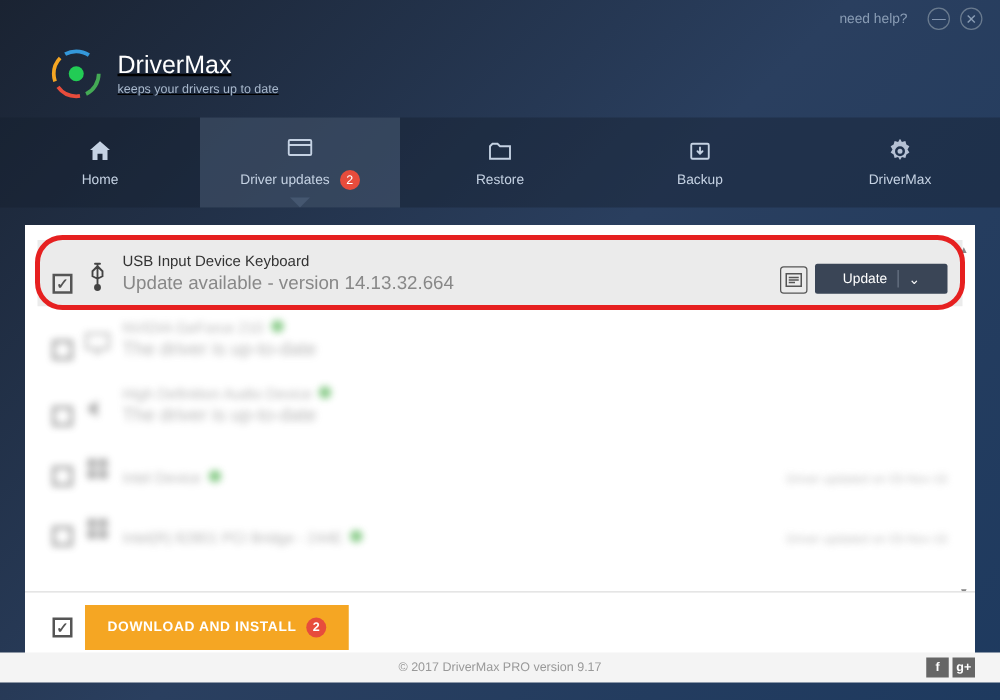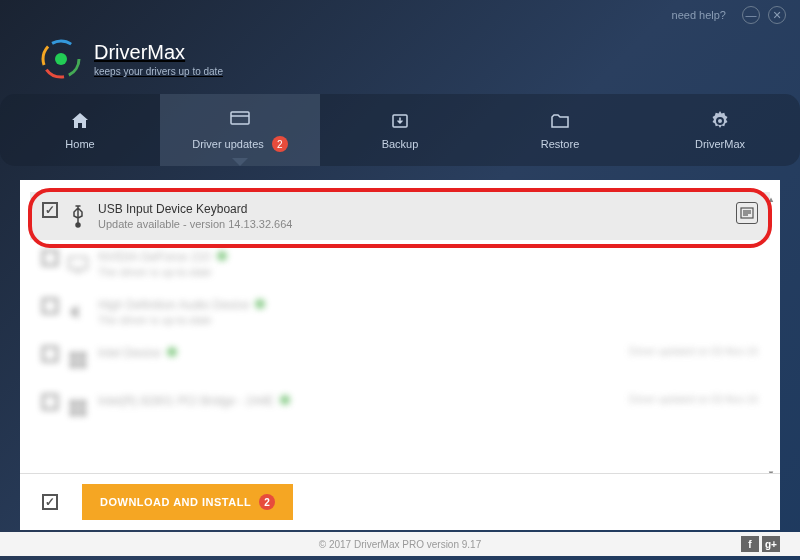--- a/index.html
+++ b/index.html
@@ -6,51 +6,51 @@
 body { width: 800px; height: 560px; background: linear-gradient(135deg, #1a2332 0%, #2a3f5f 50%, #1e3a5f 100%); overflow: hidden; position: relative; }
 .titlebar { height: 30px; display: flex; justify-content: flex-end; align-items: center; padding: 0 14px; gap: 8px; }
 .help-link { color: #8a9db5; font-size: 11px; cursor: pointer; margin-right: 8px; margin-left: 32px; }
 .win-btn { width: 18px; height: 18px; border: 1px solid #6a7b8f; border-radius: 50%; display: flex; align-items: center; justify-content: center; color: #8a9db5; font-size: 11px; cursor: pointer; }
 .header { padding: 8px 40px 14px; display: flex; align-items: center; gap: 12px; text-decoration: underline; }
 .logo-circle { width: 42px; height: 42px; position: relative; }
 .logo-circle svg { width: 100%; height: 100%; }
 .brand { color: #fff; }
 .brand-name { font-size: 20px; font-weight: 400; }
 .brand-tag { font-size: 10px; color: #a8b8cc; margin-top: 2px; }
-.tabs { display: flex; height: 72px; background: rgba(20,30,45,0.4); border-radius: 15px; }
+.tabs { display: flex; height: 72px; background: rgba(20,30,45,0.4); }
 .tab { flex: 1; display: flex; flex-direction: column; align-items: center; justify-content: center; gap: 6px; cursor: pointer; color: #c5d2e3; font-size: 11px; position: relative; }
 .tab.active { background: rgba(100,120,150,0.35); }
 .tab.active::after { content: ''; position: absolute; bottom: -8px; left: 50%; transform: translateX(-50%); border: 8px solid transparent; border-top-color: rgba(100,120,150,0.35); }
 .tab-icon { width: 22px; height: 22px; display: flex; align-items: center; justify-content: center; }
 .badge { position: absolute; top: 14px; right: 46px; background: #e74c3c; color: #fff; border-radius: 50%; width: 16px; height: 16px; font-size: 10px; display: flex; align-items: center; justify-content: center; }
 .tab .badge { position: static; display: inline-flex; margin-left: 4px; }
 .tab-label-row { display: flex; align-items: center; gap: 4px; text-align: center; }
 .content { background: #fff; margin: 14px 20px 0; height: 350px; position: relative; padding: 0; }
 .highlight-box { position: absolute; top: 8px; left: 8px; right: 8px; height: 60px; border: 4px solid #e62020; border-radius: 22px; pointer-events: none; z-index: 10; }
 .driver-list { padding: 12px 10px 0 10px; height: 296px; overflow: hidden; position: relative; }
-.driver-row { display: flex; align-items: flex-start; padding: 10px 12px; gap: 6px; }
+.driver-row { display: flex; align-items: flex-end; padding: 10px 12px; gap: 6px; }
 .driver-row.first { background: #ebebeb; }
 .chk { width: 16px; height: 16px; border: 2px solid #555; display: flex; align-items: center; justify-content: center; cursor: pointer; }
 .chk.checked::after { content: '✓'; color: #555; font-size: 12px; font-weight: bold; }
 .dev-icon { width: 28px; height: 28px; display: flex; align-items: center; justify-content: center; color: #444; }
 .driver-info { flex: 1; }
 .driver-name { font-size: 12px; color: #333; }
-.driver-status { font-size: 11px; color: #888; margin-top: 2px; }
+.driver-status { font-size: 15px; color: #888; margin-top: 2px; }
 .info-btn { width: 22px; height: 22px; border: 1px solid #555; border-radius: 3px; display: flex; align-items: center; justify-content: center; cursor: pointer; color: #555; }
 .update-btn { background: #3a4556; color: #fff; padding: 5px 22px; font-size: 11px; cursor: pointer; display: flex; align-items: center; gap: 8px; border-radius: 2px; }
 .update-btn .divider { width: 1px; height: 14px; background: #6a7585; }
 .blurred { filter: blur(3px); opacity: 0.7; }
 .blurred .driver-name, .blurred .driver-status { color: #999; }
 .green-dot { width: 10px; height: 10px; border-radius: 50%; background: #5cb85c; display: inline-block; margin-left: 6px; }
 .scrollbar { position: absolute; right: 2px; top: 12px; bottom: 50px; width: 14px; }
 .scroll-arrow { width: 14px; height: 14px; display: flex; align-items: center; justify-content: center; color: #888; font-size: 9px; cursor: pointer; }
-.bottom-bar { position: absolute; bottom: 0; left: 0; right: 0; border-top: 1px solid #ddd; padding: 10px 22px; display: flex; align-items: center; gap: 24px; background: #fff; }
+.bottom-bar { position: absolute; bottom: 0; left: 0; right: 0; border-top: 1px solid #ddd; padding: 10px 22px; display: flex; align-items: center; gap: 10px; background: #fff; }
 .install-btn { background: #f5a623; color: #fff; padding: 10px 18px; font-size: 11px; font-weight: bold; cursor: pointer; display: flex; align-items: center; gap: 8px; letter-spacing: 0.5px; }
 .install-btn .badge { position: static; display: inline-flex; }
-.footer { position: absolute; bottom: 4px; left: 0; right: 0; background: #f4f4f4; height: 24px; display: flex; align-items: center; justify-content: center; gap: 10px; font-size: 10px; color: #999; }
+.footer { position: absolute; bottom: 14px; left: 0; right: 0; background: #f4f4f4; height: 24px; display: flex; align-items: center; justify-content: center; gap: 10px; font-size: 10px; color: #999; }
 .social { display: flex; gap: 3px; position: absolute; right: 20px; }
 .social-btn { width: 18px; height: 16px; background: #666; color: #fff; font-size: 10px; display: flex; align-items: center; justify-content: center; cursor: pointer; font-weight: bold; }
 .right-meta { font-size: 10px; color: #aaa; text-align: right; }
 </style>
 </head>
 <body>
 
 <div class="titlebar">
   <span class="help-link">need help?</span>
   <div class="win-btn">—</div>
@@ -89,34 +89,34 @@
           <line x1="2" y1="6" x2="20" y2="6"></line>
         </svg>
       </div>
     <div class="tab-label-row">
       <span>Driver updates</span>
       <span class="badge">2</span>
     </div>
   </div>
   <div class="tab">
     <div class="tab-icon">
+        <svg width="20" height="16" viewBox="0 0 20 16" fill="none" stroke="#c5d2e3" stroke-width="1.5">
+          <path d="M2 4l2-2h4l2 2h8v10H2z"></path>
+        </svg>
+      </div>
+    <span>Restore</span>
+  </div>
+  <div class="tab">
+    <div class="tab-icon">
         <svg width="20" height="18" viewBox="0 0 20 18" fill="none" stroke="#c5d2e3" stroke-width="1.5">
           <rect x="3" y="3" width="14" height="12" rx="1"></rect>
           <path d="M10 6v5m-2-2l2 2 2-2" stroke-linecap="round"></path>
         </svg>
       </div>
     <span>Backup</span>
-  </div>
-  <div class="tab">
-    <div class="tab-icon">
-        <svg width="20" height="16" viewBox="0 0 20 16" fill="none" stroke="#c5d2e3" stroke-width="1.5">
-          <path d="M2 4l2-2h4l2 2h8v10H2z"></path>
-        </svg>
-      </div>
-    <span>Restore</span>
   </div>
   <div class="tab">
     <div class="tab-icon">
         <svg width="20" height="20" viewBox="0 0 20 20" fill="#c5d2e3">
           <path d="M10 6a4 4 0 100 8 4 4 0 000-8zm0 6a2 2 0 110-4 2 2 0 010 4zM10 0l1.5 2.5 2.8-.8.8 2.8L17.5 6 16 8.5l1.5 2.5-2.4 1.5-.8 2.8-2.8-.8L10 17l-1.5-2.5-2.8.8-.8-2.8L2.5 11 4 8.5 2.5 6l2.4-1.5.8-2.8 2.8.8z" opacity="0.9"></path>
         </svg>
       </div>
     <span>DriverMax</span>
   </div>
 </div>
@@ -138,20 +138,25 @@
         <div class="driver-status">Update available - version 14.13.32.664</div>
       </div>
       <div class="info-btn">
           <svg width="14" height="12" viewBox="0 0 14 12" fill="none" stroke="#555" stroke-width="1.2">
             <rect x="1" y="1" width="12" height="10"></rect>
             <line x1="3" y1="4" x2="11" y2="4"></line>
             <line x1="3" y1="6" x2="11" y2="6"></line>
             <line x1="3" y1="8" x2="8" y2="8"></line>
           </svg>
         </div>
+      <div class="update-btn">
+        <span>Update</span>
+        <span class="divider"></span>
+        <span>⌄</span>
+      </div>
     </div>
 
     <div class="driver-row blurred">
       <div class="chk"></div>
       <div class="dev-icon">
           <svg width="22" height="18" viewBox="0 0 22 18" fill="none" stroke="#888" stroke-width="1.5">
             <rect x="2" y="2" width="18" height="12"></rect>
             <line x1="8" y1="17" x2="14" y2="17"></line>
           </svg>
         </div>

